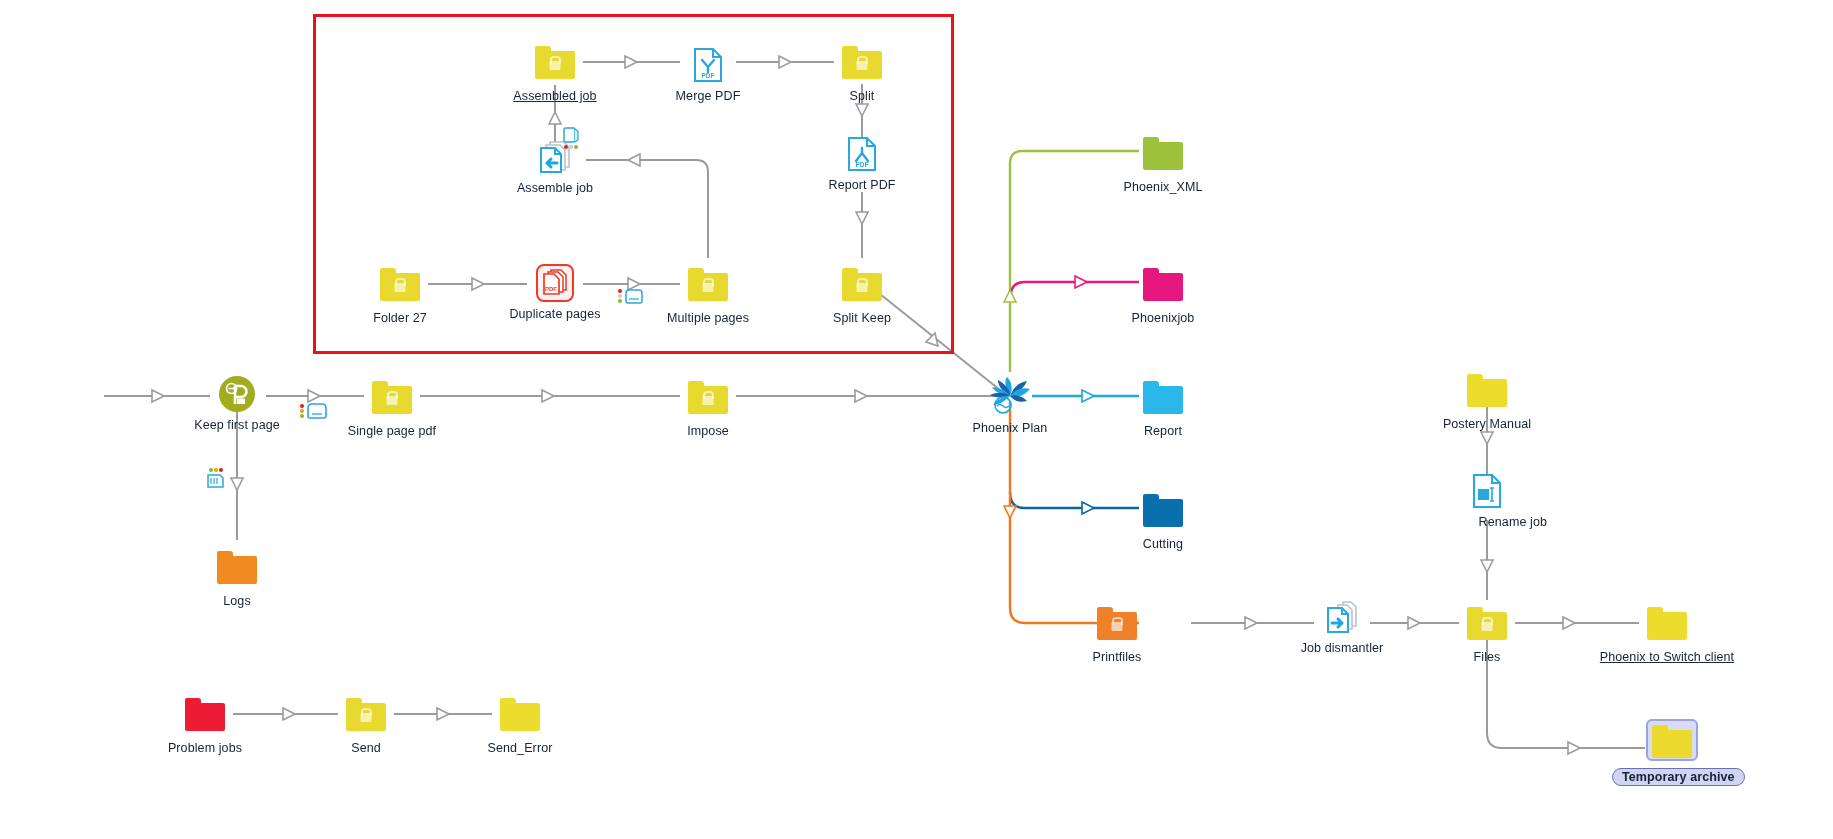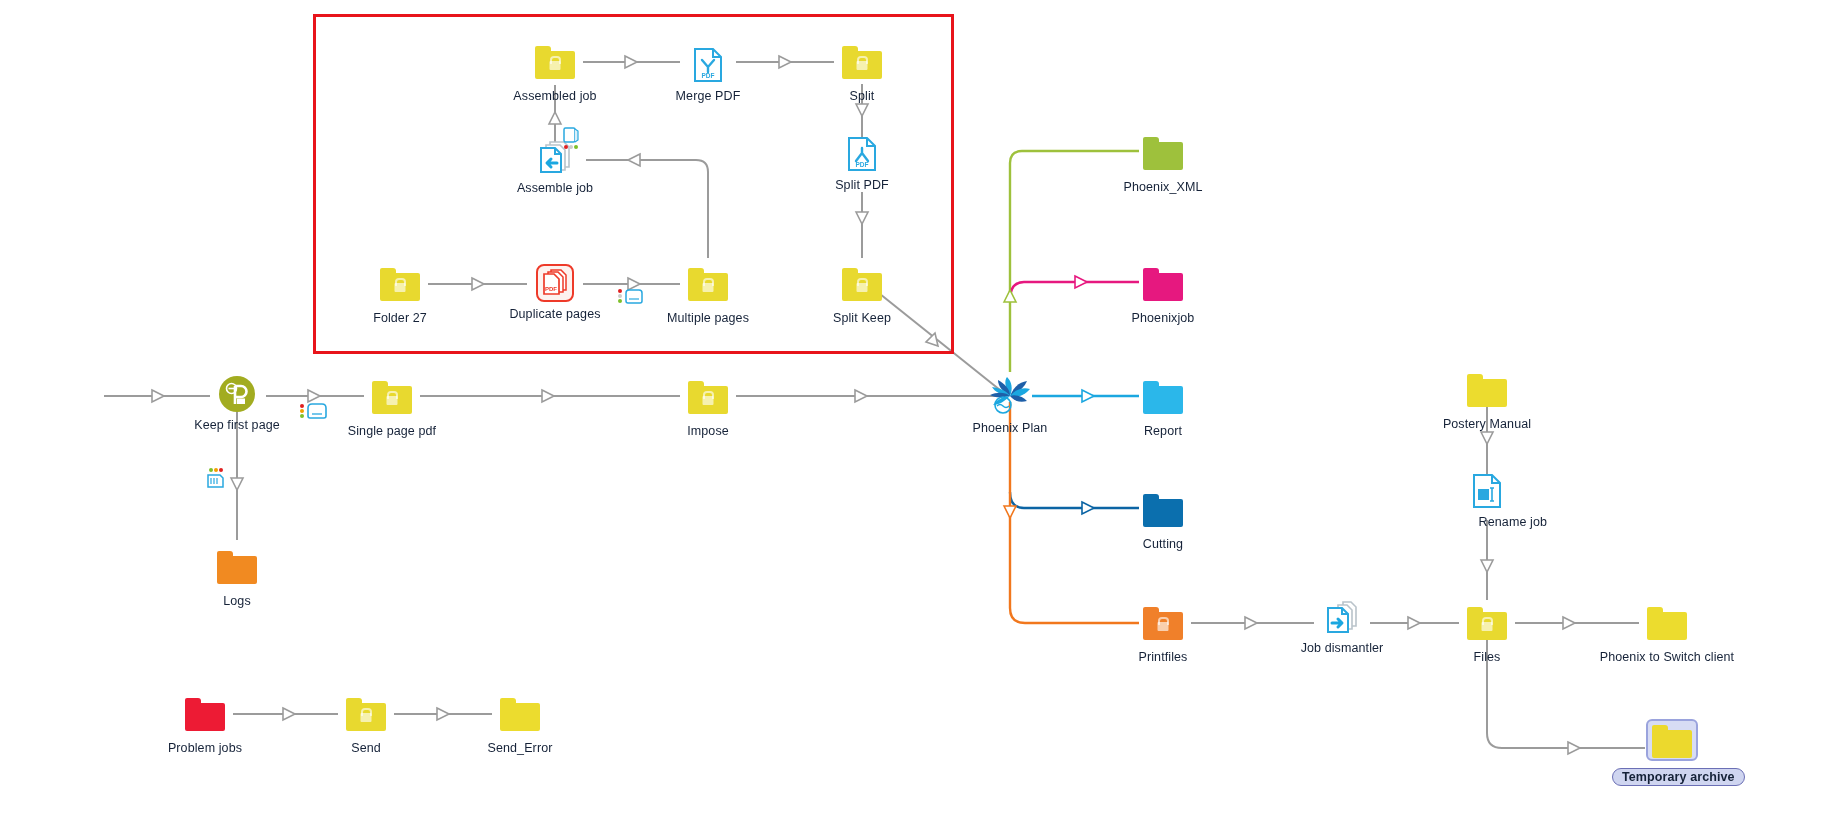--- a/index.html
+++ b/index.html
@@ -38,21 +38,21 @@
     justify-content:center;
   }
   .node .label{
     margin-top:3px;
     font-size:12.5px;
     line-height:14px;
     color:#152238;
     white-space:nowrap;
     letter-spacing:.1px;
   }
-  .node.wide{width:200px;margin-left:-100px;}
+  .node.wide{width:200px;margin-left:-100px;text-decoration:underline;}
 
   
   .folder{
     position:relative;
     width:40px;height:28px;
     border-radius:1px 2px 2px 2px;
   }
   .folder .tab{
     position:absolute;
     left:0;top:-5px;
@@ -196,21 +196,21 @@
       <path d="M1004,302 l6,-12 6,12 z" stroke="#9ec13c"></path>
       <path d="M1075,276 l12,6 -12,6 z" stroke="#e6187f"></path>
       <path d="M1082,390 l12,6 -12,6 z" stroke="#1ba7e0"></path>
       <path d="M1082,502 l12,6 -12,6 z" stroke="#0b64a4"></path>
       <path d="M1004,506 l6,12 6,-12 z" stroke="#f1771d"></path>
     </g>
   </svg>
 
   <div id="highlight" style="left: 313px; top: 14px; width: 635px; height: 334px; border-color: rgb(232, 20, 27);"></div>
 
-  <div class="node" style="left:555px;top:44px;">
+  <div class="node" style="left:555px;top:44px;text-decoration:underline;">
     <div class="glyph">
       <div class="folder" style="background:#e8d92f;">
           <span class="tab" style="background:#e8d92f;"></span>
           <span class="lock"></span>
         </div>
     </div>
     <div class="label">Assembled job</div>
   </div>
 
   <div class="node" style="left:708px;top:44px;">
@@ -250,21 +250,21 @@
 
   <div class="node" style="left:862px;top:133px;">
     <div class="glyph">
       <svg width="30" height="36" viewBox="0 0 30 36">
         <path d="M2,2 H20 L28,10 V34 H2 Z" fill="#fff" stroke="#29a8e0" stroke-width="2"></path>
         <path d="M20,2 V10 H28" fill="none" stroke="#29a8e0" stroke-width="2"></path>
         <path d="M9,25 L15,17 L21,25 M15,17 V12" fill="none" stroke="#29a8e0" stroke-width="2.4" stroke-linecap="round"></path>
         <text x="15" y="31" font-size="6.5" text-anchor="middle" fill="#29a8e0" font-family="Liberation Sans, sans-serif" font-weight="bold">PDF</text>
       </svg>
     </div>
-    <div class="label">Split PDF</div>
+    <div class="label">Report PDF</div>
   </div>
 
   <div class="node" style="left:400px;top:266px;">
     <div class="glyph">
       <div class="folder" style="background:#e8d92f;">
           <span class="tab" style="background:#e8d92f;"></span>
           <span class="lock"></span>
         </div>
     </div>
     <div class="label">Folder 27</div>
@@ -396,21 +396,21 @@
 
   <div class="node" style="left:1163px;top:492px;">
     <div class="glyph">
       <div class="folder" style="background:#0b6fae;">
           <span class="tab" style="background:#0b6fae;"></span>
         </div>
     </div>
     <div class="label">Cutting</div>
   </div>
 
-  <div class="node" style="left:1163px;top:605px;text-align:center;">
+  <div class="node" style="left:1117px;top:605px;text-align:center;">
     <div class="glyph">
       <div class="folder" style="background:#f0802a;">
           <span class="tab" style="background:#f0802a;"></span>
           <span class="lock"></span>
         </div>
     </div>
     <div class="label">Printfiles</div>
   </div>
 
   <div class="node" style="left:1342px;top:596px;">

